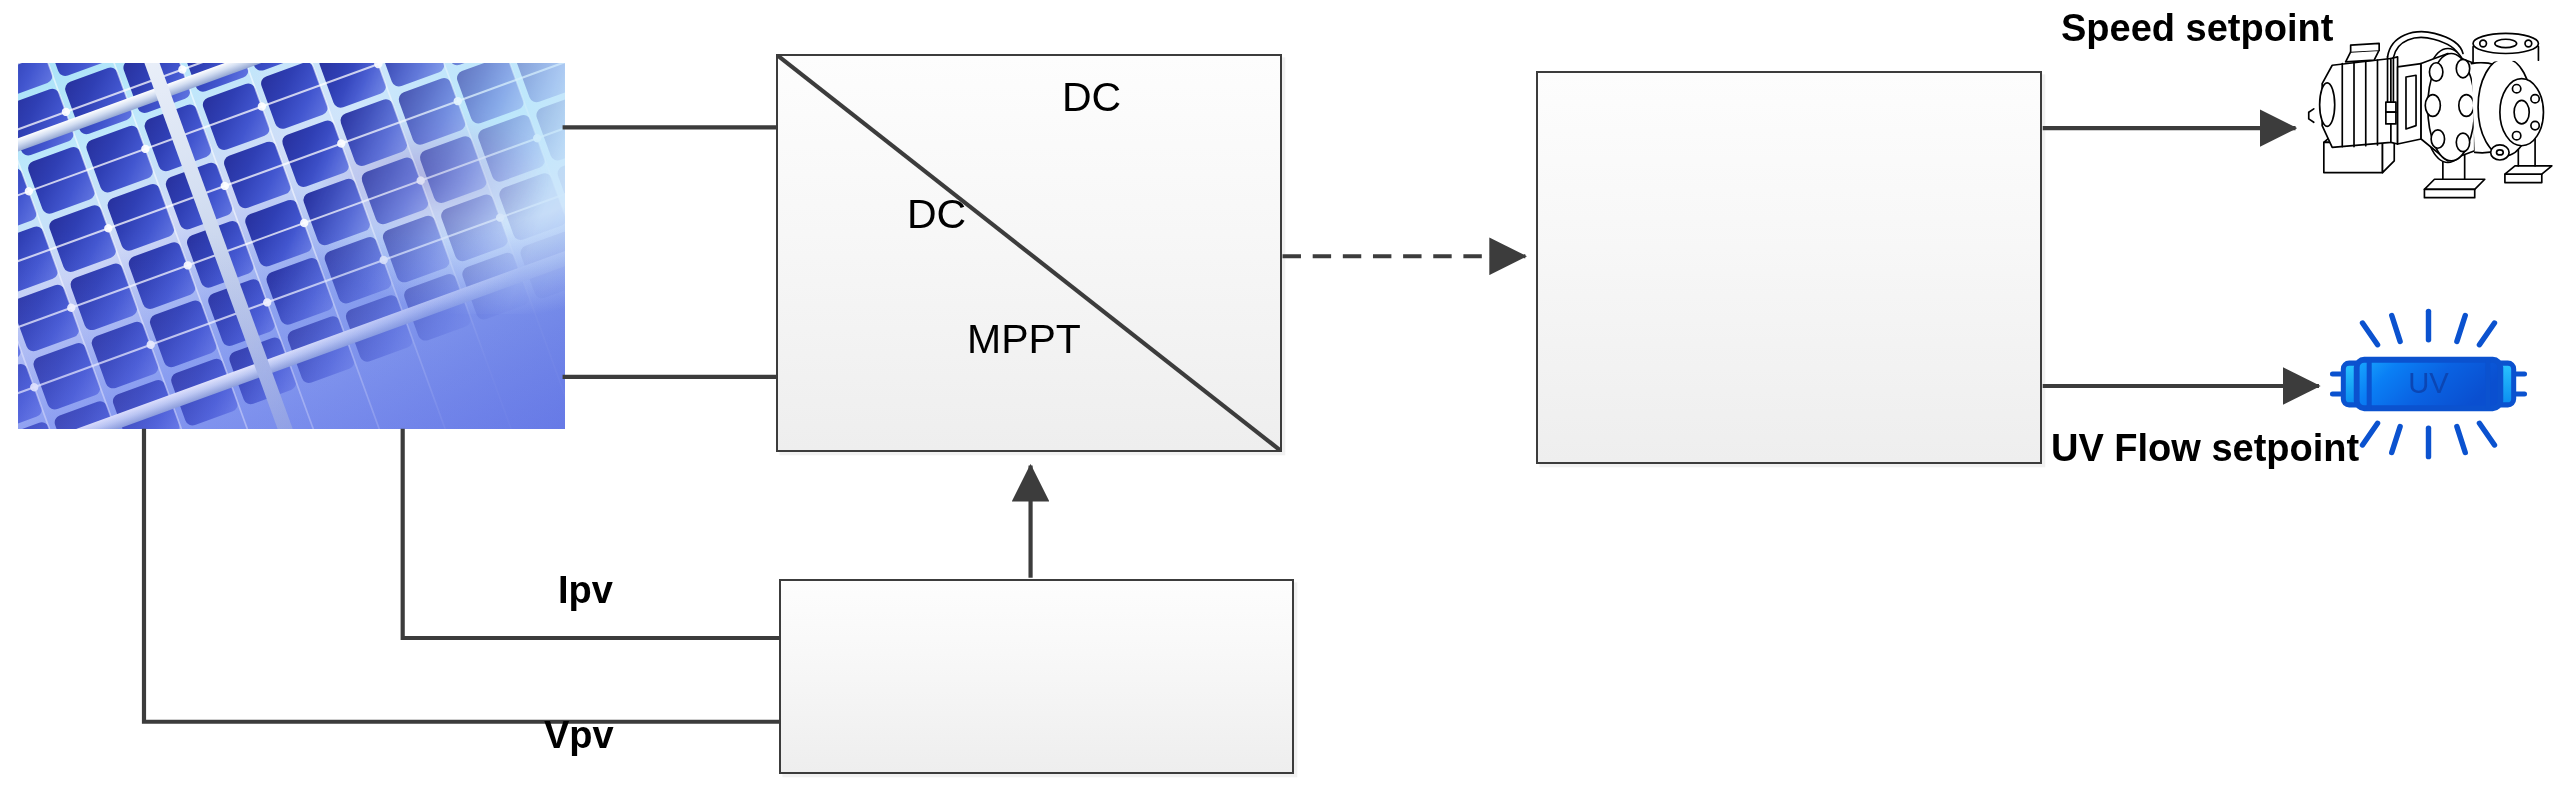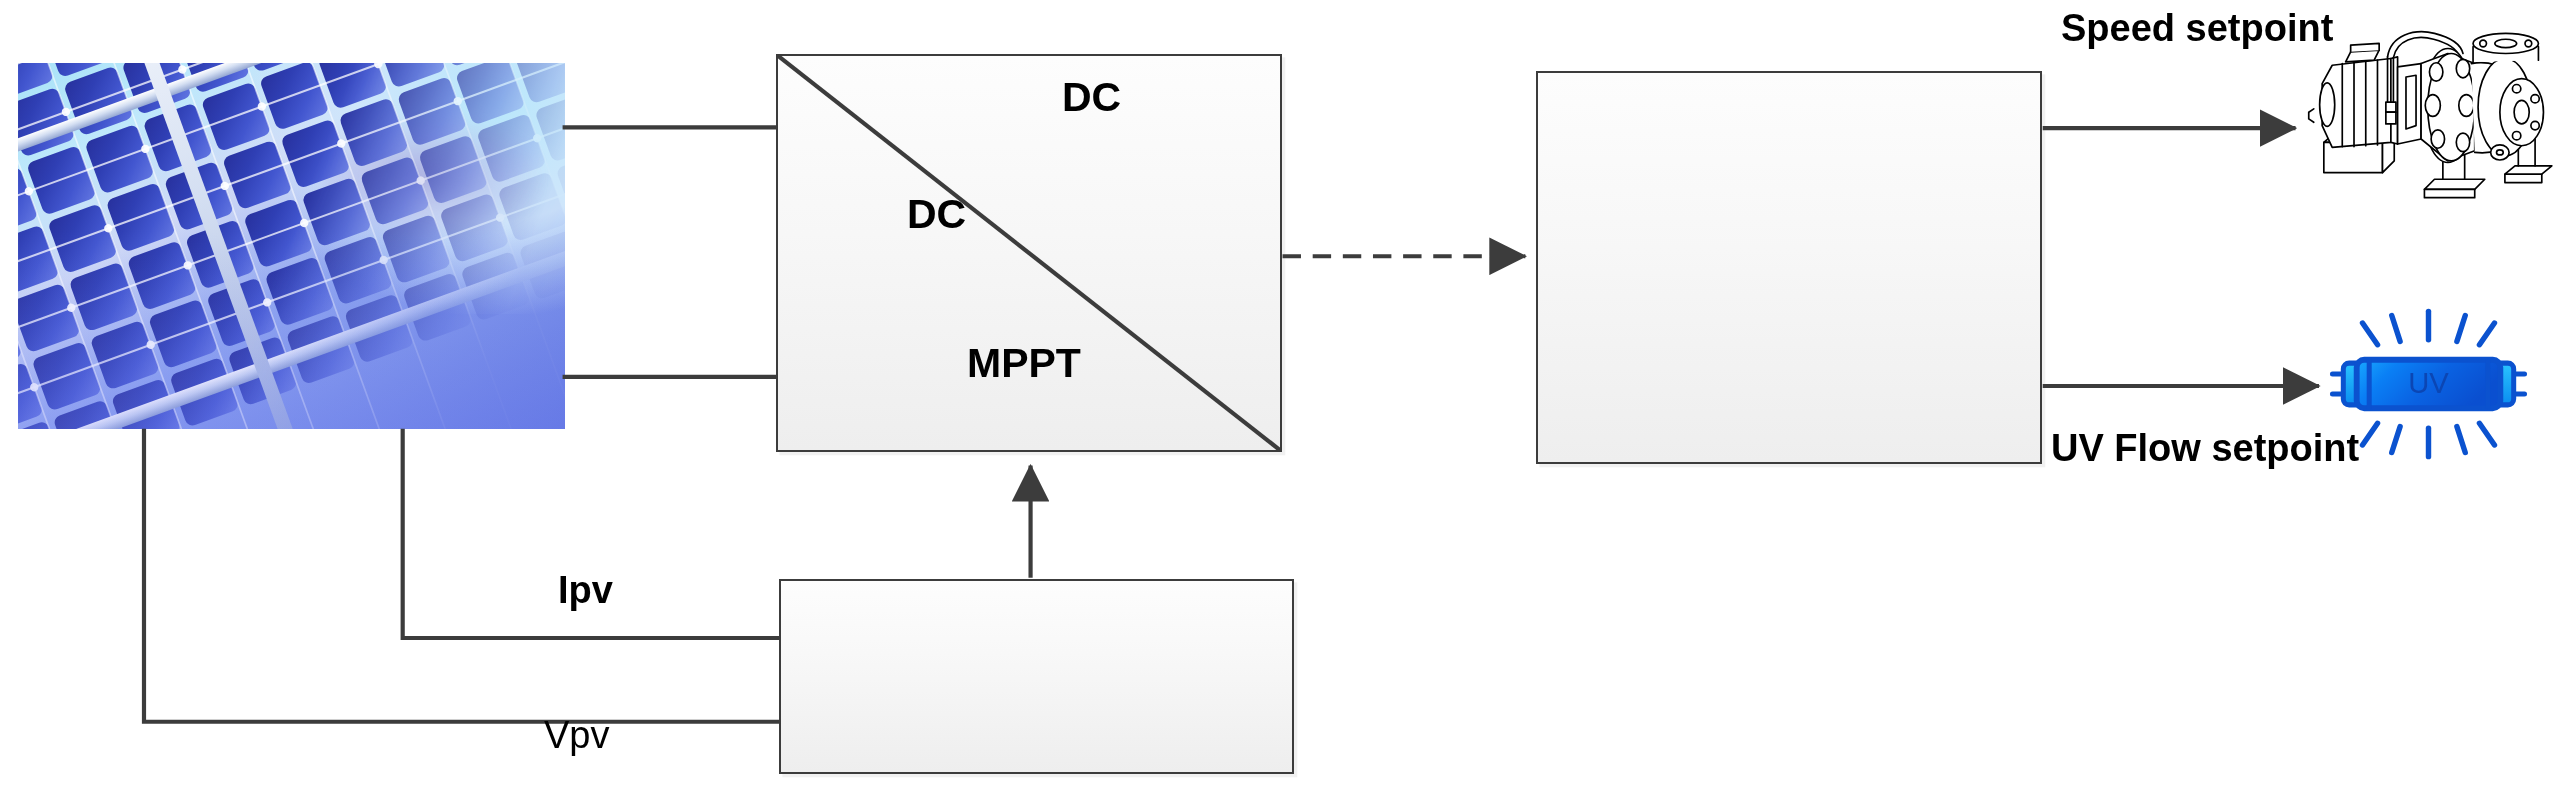--- a/index.html
+++ b/index.html
@@ -2,31 +2,31 @@
 <html style="font-size:13.4px"><head>
 <meta charset="utf-8">
 <style>
   html,body{margin:0;padding:0;background:#fff;}
   body{width:2576px;height:798px;position:relative;overflow:hidden;
        font-family:"Liberation Sans",sans-serif;}
   #stage{position:absolute;left:0;top:0;width:2576px;height:798px;}
   .blk{position:absolute;box-sizing:border-box;border:2.5px solid #3c3c3c;
        background:linear-gradient(to bottom,#fdfdfd 0%,#f7f7f7 45%,#eeeeee 100%);
        box-shadow:3.3px 3.3px 0 rgba(0,0,0,0.055);}
-  .blbl{position:absolute;font-weight:bold;color:#000;white-space:nowrap;}
+  .blbl{position:absolute;font-weight:normal;color:#000;white-space:nowrap;}
   #dcdc{left:776px;top:54px;width:506px;height:398px;}
   #dcdc-diag{position:absolute;left:776px;top:54px;width:506px;height:398px;pointer-events:none;}
   #dc-top{left:1062px;top:74px;font-size:41px;}
   #dc-bot{left:907px;top:191px;font-size:41px;}
   #dl{left:1536px;top:71px;width:506px;height:393px;}
   #dl-lbl{left:1643px;top:243px;font-size:41px;}
   #mppt{left:779px;top:579px;width:515px;height:195px;}
-  #mppt-lbl{left:967px;top:316px;font-size:41px;margin-top:24px;}
+  #mppt-lbl{left:967px;top:316px;font-size:41px;}
   #ipv-lbl{left:558px;top:569px;font-size:38px;font-weight:bold;}
-  #vpv-lbl{left:544px;top:714px;font-size:38px;font-weight:normal;}
+  #vpv-lbl{left:544px;top:714px;font-size:38px;font-weight:bold;}
   #speed-lbl{left:2061px;top:6.7px;font-size:38px;font-weight:bold;}
   #uvflow-lbl{left:2051px;top:427px;font-size:38px;font-weight:bold;}
   
   #panel{position:absolute;left:18.4px;top:63px;width:547px;height:366px;overflow:hidden;
          background:linear-gradient(150deg,#a8e2f8 0%,#bfe8fb 18%,#cfd9f6 36%,#8fa6ef 58%,#5f76e0 100%);}
   #panel .sky{position:absolute;right:-33px;top:-50px;width:352px;height:301px;
        background:radial-gradient(ellipse at 70% 30%,#b9e7fb 0%,#cfe6fb 40%,rgba(200,220,250,0) 72%);}
   #panel .cloud{position:absolute;right:25px;top:50px;width:218px;height:126px;
        background:radial-gradient(ellipse at 45% 50%,rgba(150,135,205,.55) 0%,rgba(175,165,225,.30) 45%,rgba(255,255,255,0) 75%);
        filter:blur(5px);}

